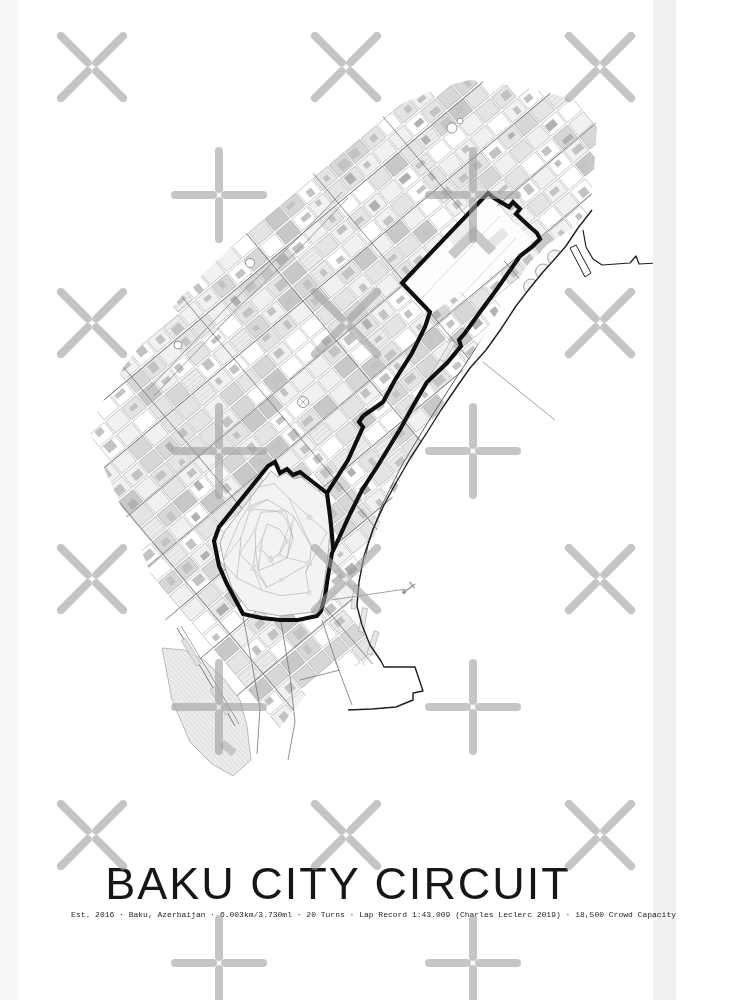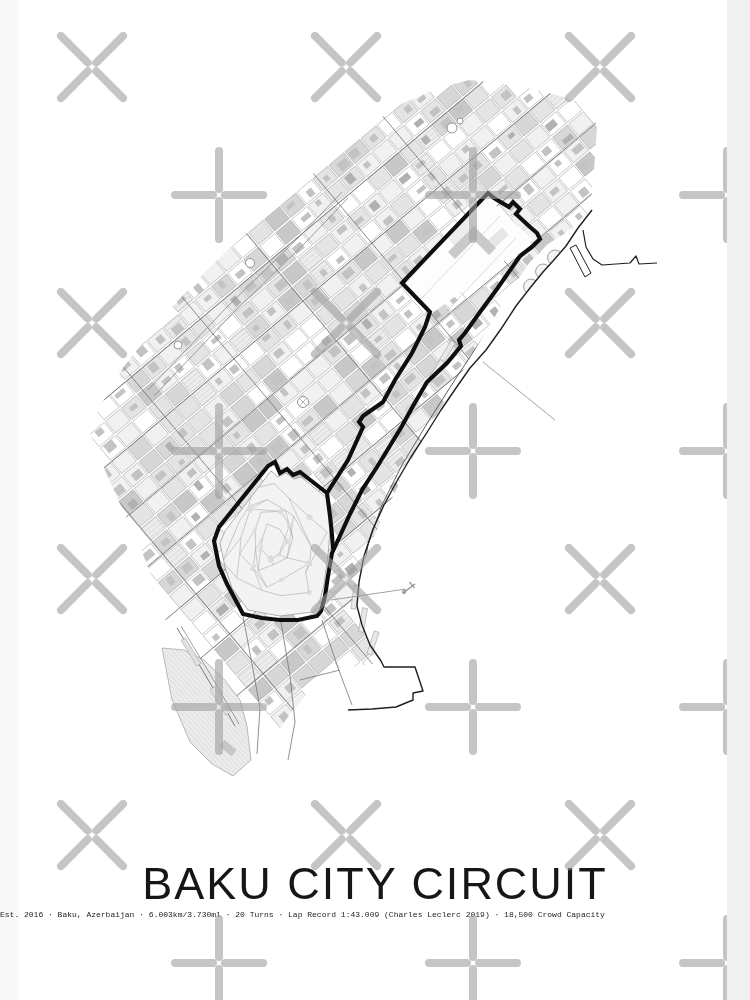--- a/index.html
+++ b/index.html
@@ -1,25 +1,25 @@
 <!DOCTYPE html>
 <html><head>
 <meta charset="utf-8">
 <style>
   html,body{margin:0;padding:0;background:#ffffff;}
-  .page{position:relative;width:750px;height:1000px;overflow:hidden;background:#ffffff;
+  .page{position:relative;width:676px;height:1000px;overflow:hidden;background:#ffffff;
         font-family:"Liberation Sans",sans-serif;}
   .gutter{position:absolute;top:0;bottom:0;}
   .gutter.left{left:0;width:18px;background:#f8f8f8;}
   .gutter.right{right:0;width:23px;background:#f1f1f1;}
   .layer{position:absolute;left:0;top:0;width:750px;height:1000px;}
   .title{position:absolute;left:0;right:0;top:858px;text-align:center;
          font-family:"Liberation Sans",sans-serif;font-size:45px;font-weight:400;
          letter-spacing:2px;color:#161616;white-space:nowrap;}
-  .subtitle{position:absolute;left:0;right:0;top:910px;text-align:left;
+  .subtitle{position:absolute;left:0;right:0;top:910px;text-align:right;
             font-family:"Liberation Mono",monospace;font-size:8px;color:#1d1d1d;
             white-space:nowrap;}
 </style>
 </head>
 <body>
 
 <div class="page">
   <svg id="map" class="layer" viewBox="0 0 750 1000">
       <defs>
         <clipPath id="clip-city">

